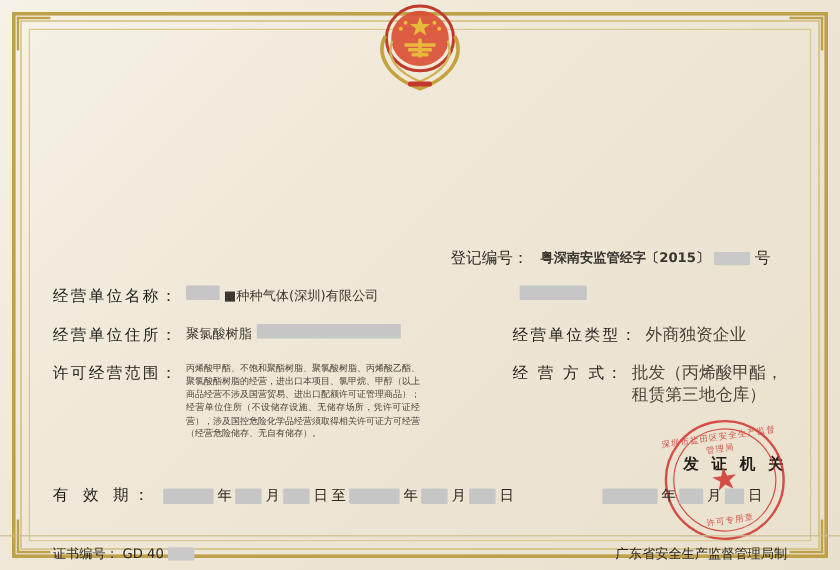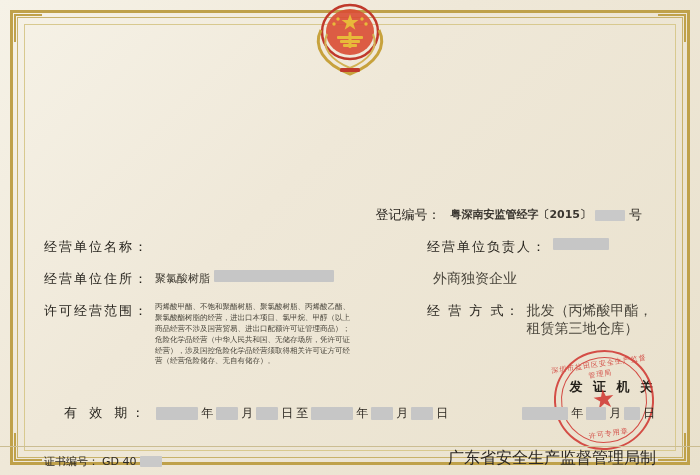--- a/index.html
+++ b/index.html
@@ -125,21 +125,21 @@
   .seal .arc{
     position:absolute;left:0;right:0;top:7px;text-align:center;
     font-size:7px;letter-spacing:1px;
   }
   .seal .arcb{
     position:absolute;left:0;right:0;bottom:9px;text-align:center;
     font-size:7px;letter-spacing:1px;
   }
 
   .validity{
-    position:absolute;left:64px;right:44px;top:404px;
+    position:absolute;left:44px;right:44px;top:404px;
     display:flex;
   }
   .validity .lbl{letter-spacing:4px;}
   .dateline{
     display:flex;align-items:center;gap:3px;margin-left:8px;
     font-family:"DejaVu Sans", sans-serif;font-size:12px;color:#2b2721;
   }
   .dateline .u{
     display:inline-block;background:#c6c6c6;height:13px;width:42px;border-radius:1px;
   }
@@ -148,21 +148,21 @@
     position:absolute;left:0;right:0;bottom:6px;height:22px;
     border-top:1px solid #cbbd92;
   }
   .certno{
     position:absolute;left:44px;bottom:6px;
     font-family:"DejaVu Sans", sans-serif;font-size:11px;color:#2b2721;
     display:flex;align-items:center;gap:3px;
   }
   .authority{
     position:absolute;right:44px;bottom:6px;
-    font-family:Liberation Sans, sans-serif;font-size:16px;color:#2b2721;margin-left:35px;
+    font-family:Liberation Sans, sans-serif;font-size:11px;color:#2b2721;margin-left:35px;
   }
 </style>
 </head>
 <body>
 
 <div class="cert">
 
   <div class="frame-outer"></div>
   <div class="frame-inner"></div>
   <div class="frame-inner2"></div>
@@ -198,46 +198,50 @@
     <span class="val">粤深南安监管经字〔2015〕</span>
     <span class="redact" style="width:30px"></span>
     <span>号</span>
   </div>
 
   <div class="body">
 
     <div class="row">
       <div class="cell left">
         <span class="lbl">经营单位名称：</span>
+        <span class="val">
+          <span class="blk" style="width:28px"></span>
+          <span>■种种气体(深圳)有限公司</span>
+        </span>
       </div>
       <div class="cell right">
-        <span class="lbl">经营单位负责人：</span>
         <span class="val">
           <span class="blk" style="width:56px"></span>
         </span>
       </div>
     </div>
 
     <div class="row">
       <div class="cell left">
         <span class="lbl">经营单位住所：</span>
         <span class="val">
           <span>聚氯酸树脂</span>
           <span class="blk" style="width:120px"></span>
         </span>
       </div>
       <div class="cell right">
+        <span class="lbl">经营单位类型：</span>
         <span class="mode-val">外商独资企业</span>
       </div>
     </div>
 
     <div class="row">
       <div class="cell left">
         <span class="lbl">许可经营范围：</span>
-        <span class="scope-text">丙烯酸甲酯、不饱和聚酯树脂、聚氯酸树脂、丙烯酸乙酯、聚氯酸酯树脂的经营，进出口本项目、氯甲烷、甲醇（以上商品经营不涉及国营贸易、进出口配额许可证管理商品）；危险化学品经营（中华人民共和国、无储存场所，凭许可证经营），涉及国控危险化学品经营须取得相关许可证方可经营（经营危险储存、无自有储存）。</span>
+        <span class="scope-text">丙烯酸甲酯、不饱和聚酯树脂、聚氯酸树脂、丙烯酸乙酯、聚氯酸酯树脂的经营，进出口本项目、氯甲烷、甲醇（以上商品经营不涉及国营贸易、进出口配额许可证管理商品）；经营单位住所（不设储存设施、无储存场所，凭许可证经营），涉及国控危险化学品经营须取得相关许可证方可经营（经营危险储存、无自有储存）。</span>
       </div>
       <div class="cell right">
         <span class="lbl">经 营 方 式：</span>
         <span class="mode-val">批发（丙烯酸甲酯，租赁第三地仓库）</span>
       </div>
     </div>
   </div>
 
   <div class="issuer">发 证 机 关</div>
 

